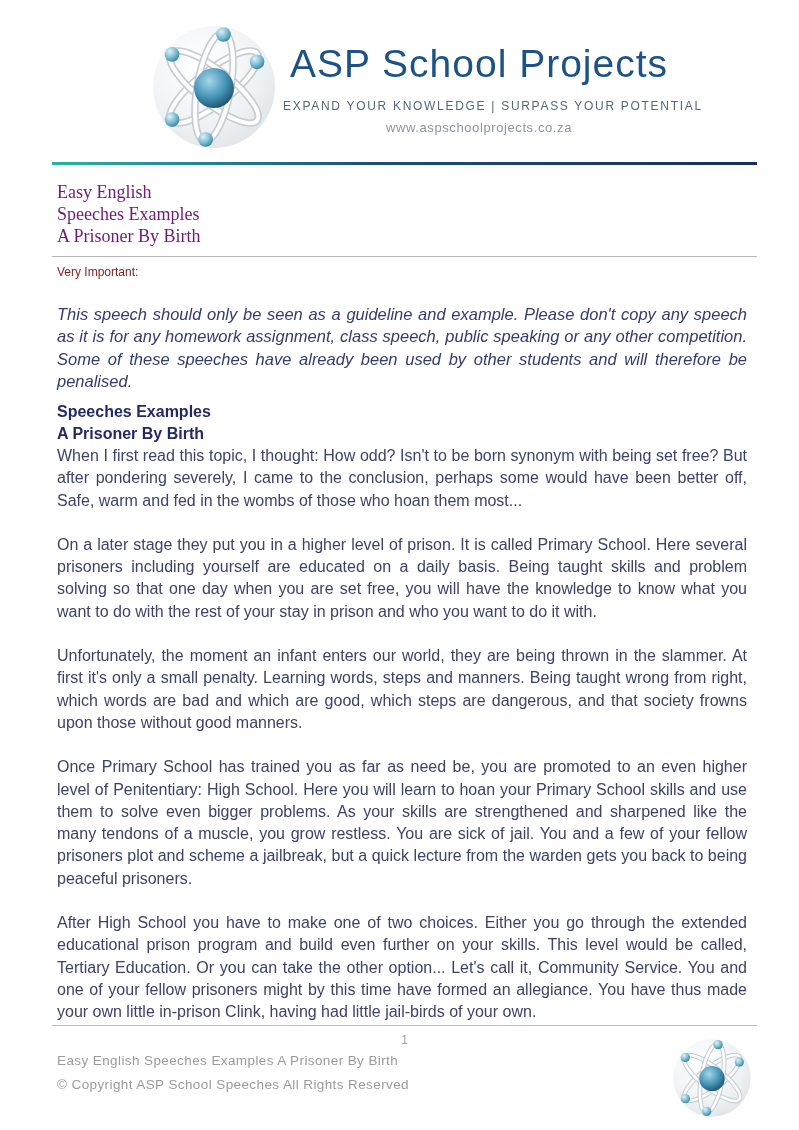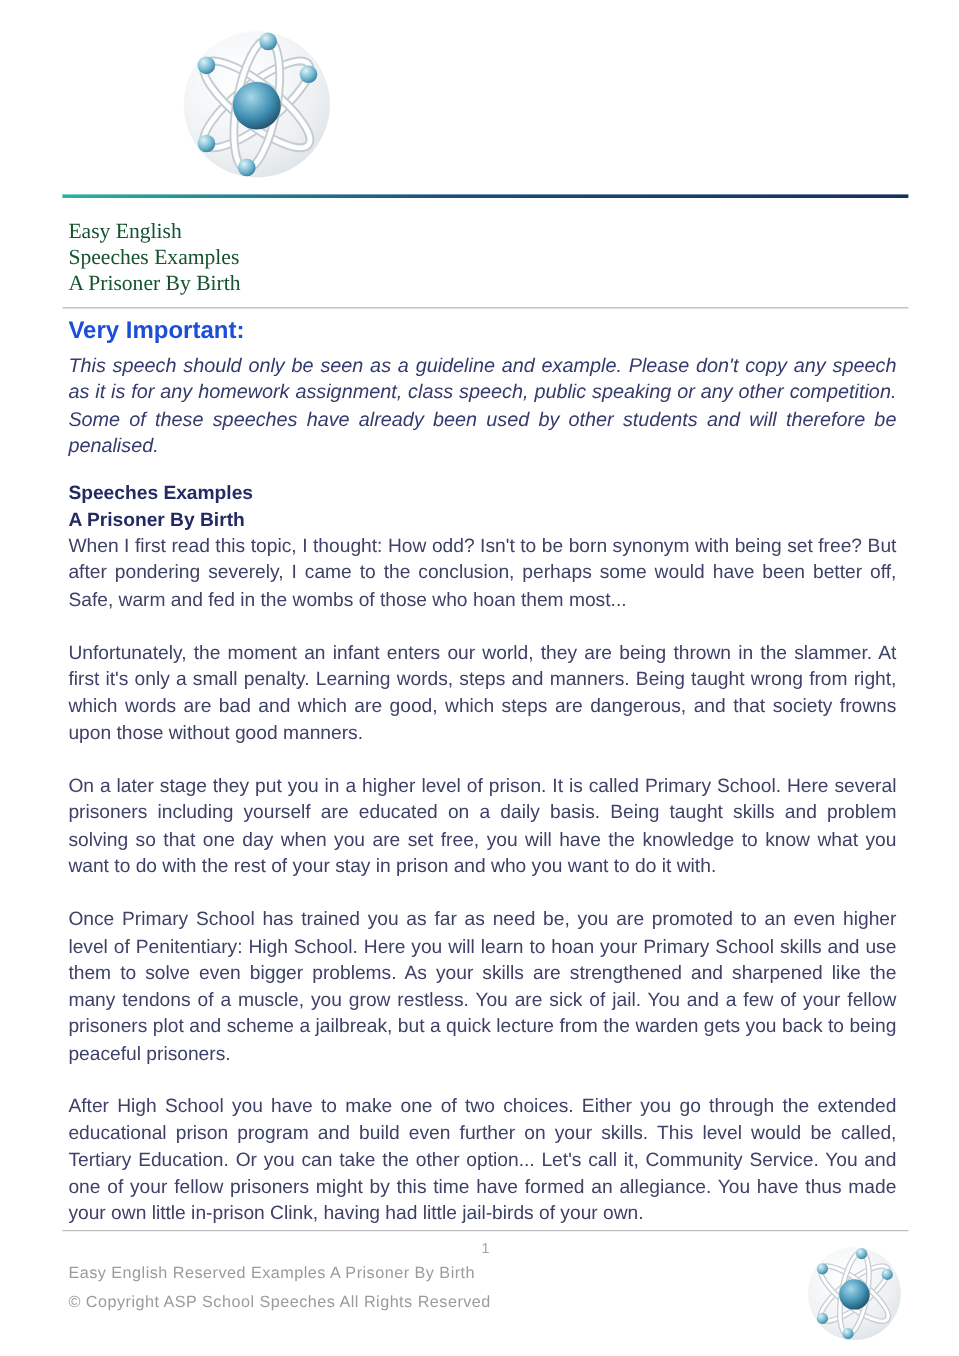--- a/index.html
+++ b/index.html
@@ -21,28 +21,28 @@
   }
   .brand-url { margin-top:7px; font-size:13px; color:#8b959d; letter-spacing:0.6px; }
   .rule-gradient {
     position:absolute; left:52px; top:162px; width:705px; height:3px;
     background:linear-gradient(90deg,#2ab3a3 0%,#1c4f7d 45%,#152f5a 100%);
   }
   
   .doc-header { position:absolute; left:57px; top:181px; }
   .doc-header-line {
     font-family:"Liberation Serif","DejaVu Serif",serif;
-    font-size:18px; line-height:22px; color:#14532d;
+    font-size:18px; line-height:22px; color:#701a75;
   }
   .rule-gray-top { position:absolute; left:52px; top:256px; width:705px; height:1px; background:#b5b5b5; }
   
   .notice { position:absolute; left:57px; top:265px; width:690px; }
-  .notice-heading { font-size:20px; font-weight:bold; color:#1d4ed8; }
+  .notice-heading { font-size:12px; font-weight:normal; color:#7f1d1d; }
   .notice-body {
-    margin-top:6px; font-style:italic; font-size:16.5px; line-height:22.4px;
+    margin-top:24px; font-style:italic; font-size:16.5px; line-height:22.4px;
     color:#343b6d; text-align:justify;
   }
   
   .speech { position:absolute; left:57px; top:401px; width:690px; }
   .speech-heading { font-size:16px; font-weight:bold; color:#232a63; line-height:22px; }
   .speech p {
     font-size:16px; line-height:22.3px; color:#3e4268;
     text-align:justify; margin:0 0 22px 0;
   }
   
@@ -94,47 +94,52 @@
       <circle cx="52" cy="110" r="7" fill="url(#dotGrad)"></circle>
     </symbol>
   </defs>
 </svg>
 
 <div class="page">
 
   <svg class="logo-main" viewBox="0 0 120 120">
     <use href="#atom"></use>
   </svg>
+  <div class="brand">
+    <div class="brand-title">ASP School Projects</div>
+    <div class="brand-tagline">EXPAND YOUR KNOWLEDGE  |  SURPASS YOUR POTENTIAL</div>
+    <div class="brand-url">www.aspschoolprojects.co.za</div>
+  </div>
   <div class="rule-gradient"></div>
 
   <div class="doc-header">
     <div class="doc-header-line">Easy English</div>
     <div class="doc-header-line">Speeches Examples</div>
     <div class="doc-header-line">A Prisoner By Birth</div>
   </div>
   <div class="rule-gray-top"></div>
 
   <div class="notice">
     <div class="notice-heading">Very Important:</div>
     <div class="notice-body">This speech should only be seen as a guideline and example. Please don't copy any speech as it is for any homework assignment, class speech, public speaking or any other competition. Some of these speeches have already been used by other students and will therefore be penalised.</div>
   </div>
 
   <div class="speech">
     <div class="speech-heading">Speeches Examples</div>
     <div class="speech-heading">A Prisoner By Birth</div>
     <p>When I first read this topic, I thought: How odd? Isn't to be born synonym with being set free? But after pondering severely, I came to the conclusion, perhaps some would have been better off, Safe, warm and fed in the wombs of those who hoan them most...</p>
+    <p>On a later stage they put you in a higher level of prison.  It is called Primary School.  Here several prisoners including yourself are educated on a daily basis.  Being taught skills and problem solving so that one day when you are set free, you will have the knowledge to know what you want to do with the rest of your stay in prison and who you want to do it with.</p>
     <p>Unfortunately, the moment an infant enters our world, they are being thrown in the slammer.  At first it's only a small penalty.  Learning words, steps and manners.  Being taught wrong from right, which words are bad and which are good, which steps are dangerous, and that society frowns upon those without good manners.</p>
-    <p>On a later stage they put you in a higher level of prison.  It is called Primary School.  Here several prisoners including yourself are educated on a daily basis.  Being taught skills and problem solving so that one day when you are set free, you will have the knowledge to know what you want to do with the rest of your stay in prison and who you want to do it with.</p>
     <p>Once Primary School has trained you as far as need be, you are promoted to an even higher level of Penitentiary: High School.  Here you will learn to hoan your Primary School skills and use them to solve even bigger problems.  As your skills are strengthened and sharpened like the many tendons of a muscle, you grow restless.  You are sick of jail.  You and a few of your fellow prisoners plot and scheme a jailbreak, but a quick lecture from the warden gets you back to being peaceful prisoners.</p>
     <p>After High School you have to make one of two choices.  Either you go through the extended educational prison program and build even further on your skills.  This level would be called, Tertiary Education.  Or you can take the other option... Let's call it, Community Service.  You and one of your fellow prisoners might by this time have formed an allegiance.  You have thus made your own little in-prison Clink, having had little jail-birds of your own.</p>
   </div>
 
   <div class="footer-rule"></div>
   <div class="page-num">1</div>
   <div class="footer-text">
-    <div class="footer-line">Easy English Reserved Examples A Prisoner By Birth</div>
+    <div class="footer-line">Easy English Speeches Examples A Prisoner By Birth</div>
     <div class="footer-line">© Copyright ASP School Speeches All Rights Reserved</div>
   </div>
   <svg class="logo-footer" viewBox="0 0 120 120">
     <use href="#atom"></use>
   </svg>
 
 </div>
 
 </body></html>

